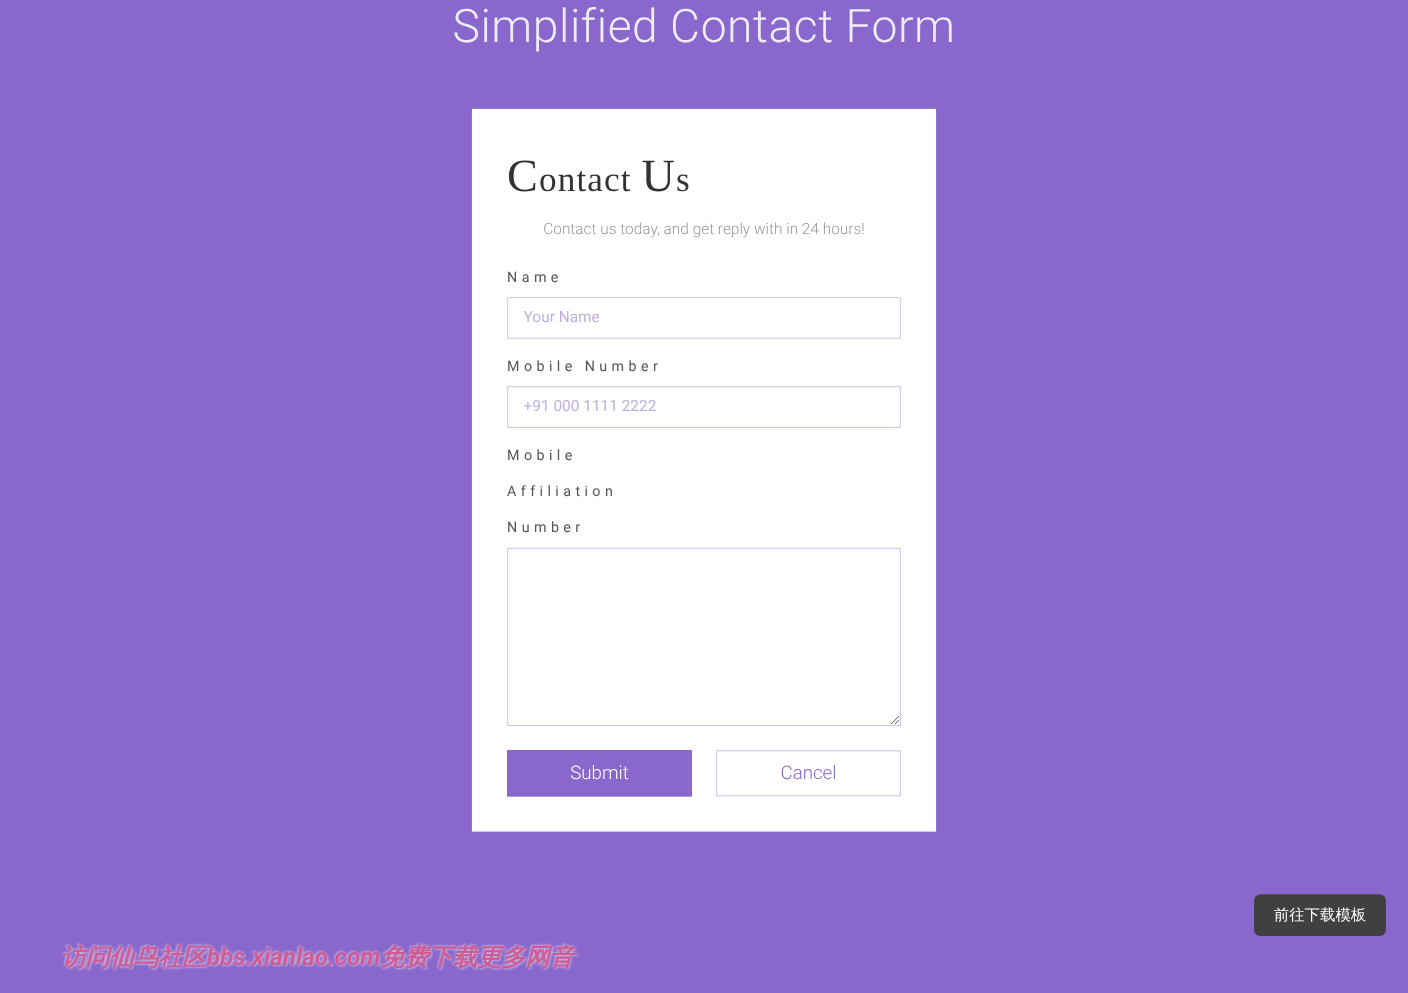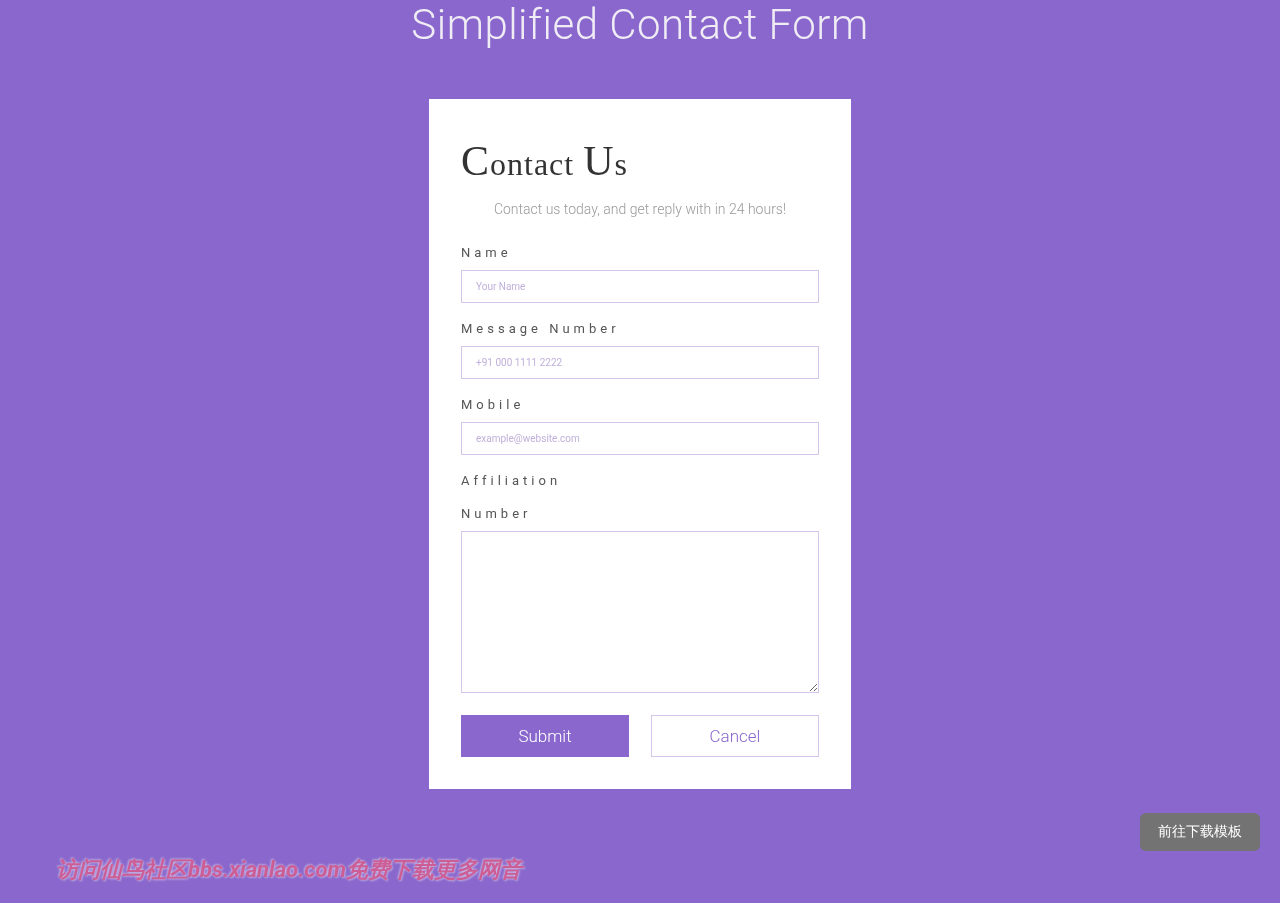--- a/index.html
+++ b/index.html
@@ -56,21 +56,21 @@
       color: #555;
       font-size: 13px;
       letter-spacing: 4px;
       margin-bottom: 10px;
       font-weight: 400;
     }
     .form-input {
       width: 100%;
       padding: 10px 14px;
       border: 1px solid #d3c6ea;
-      font-size: 10px;
+      font-size: 14px;
       color: #555;
       outline: none;
       font-family: inherit;
     }
     .form-input::placeholder {
       color: #c0b0db;
     }
     .form-textarea {
       width: 100%;
       height: 162px;
@@ -111,21 +111,21 @@
       font-weight: bold;
       font-style: italic;
       color: #d85d8c;
       text-shadow: 1px 1px 2px rgba(255,255,255,0.5), -1px -1px 2px rgba(255,255,255,0.5);
       opacity: 0.85;
     }
     .download-btn {
       position: absolute;
       bottom: 52px;
       right: 20px;
-      background-color: #737373;
+      background-color: #404040;
       color: #ffffff;
       padding: 10px 18px;
       border: none;
       border-radius: 6px;
       font-size: 14px;
       cursor: pointer;
       font-family: inherit;
     }
   </style>
 </head>
@@ -138,27 +138,26 @@
     <span class="caps">C</span><span>ontact </span><span class="caps">U</span><span>s</span>
   </h2>
   <p class="card-subtitle">Contact us today, and get reply with in 24 hours!</p>
 
   <div class="form-group">
     <label class="form-label">Name</label>
     <input type="text" class="form-input" placeholder="Your Name" style="">
   </div>
 
   <div class="form-group">
-    <label class="form-label">Message Number</label>
+    <label class="form-label">Mobile Number</label>
     <input type="text" class="form-input" placeholder="+91 000 1111 2222" style="">
   </div>
 
   <div class="form-group">
     <label class="form-label">Mobile</label>
-    <input type="text" class="form-input" placeholder="example@website.com" style="">
   </div>
 
   <div class="form-group">
     <label class="form-label">Affiliation</label>
   </div>
 
   <div class="form-group">
     <label class="form-label">Number</label>
     <textarea class="form-textarea" style=""></textarea>
   </div>

